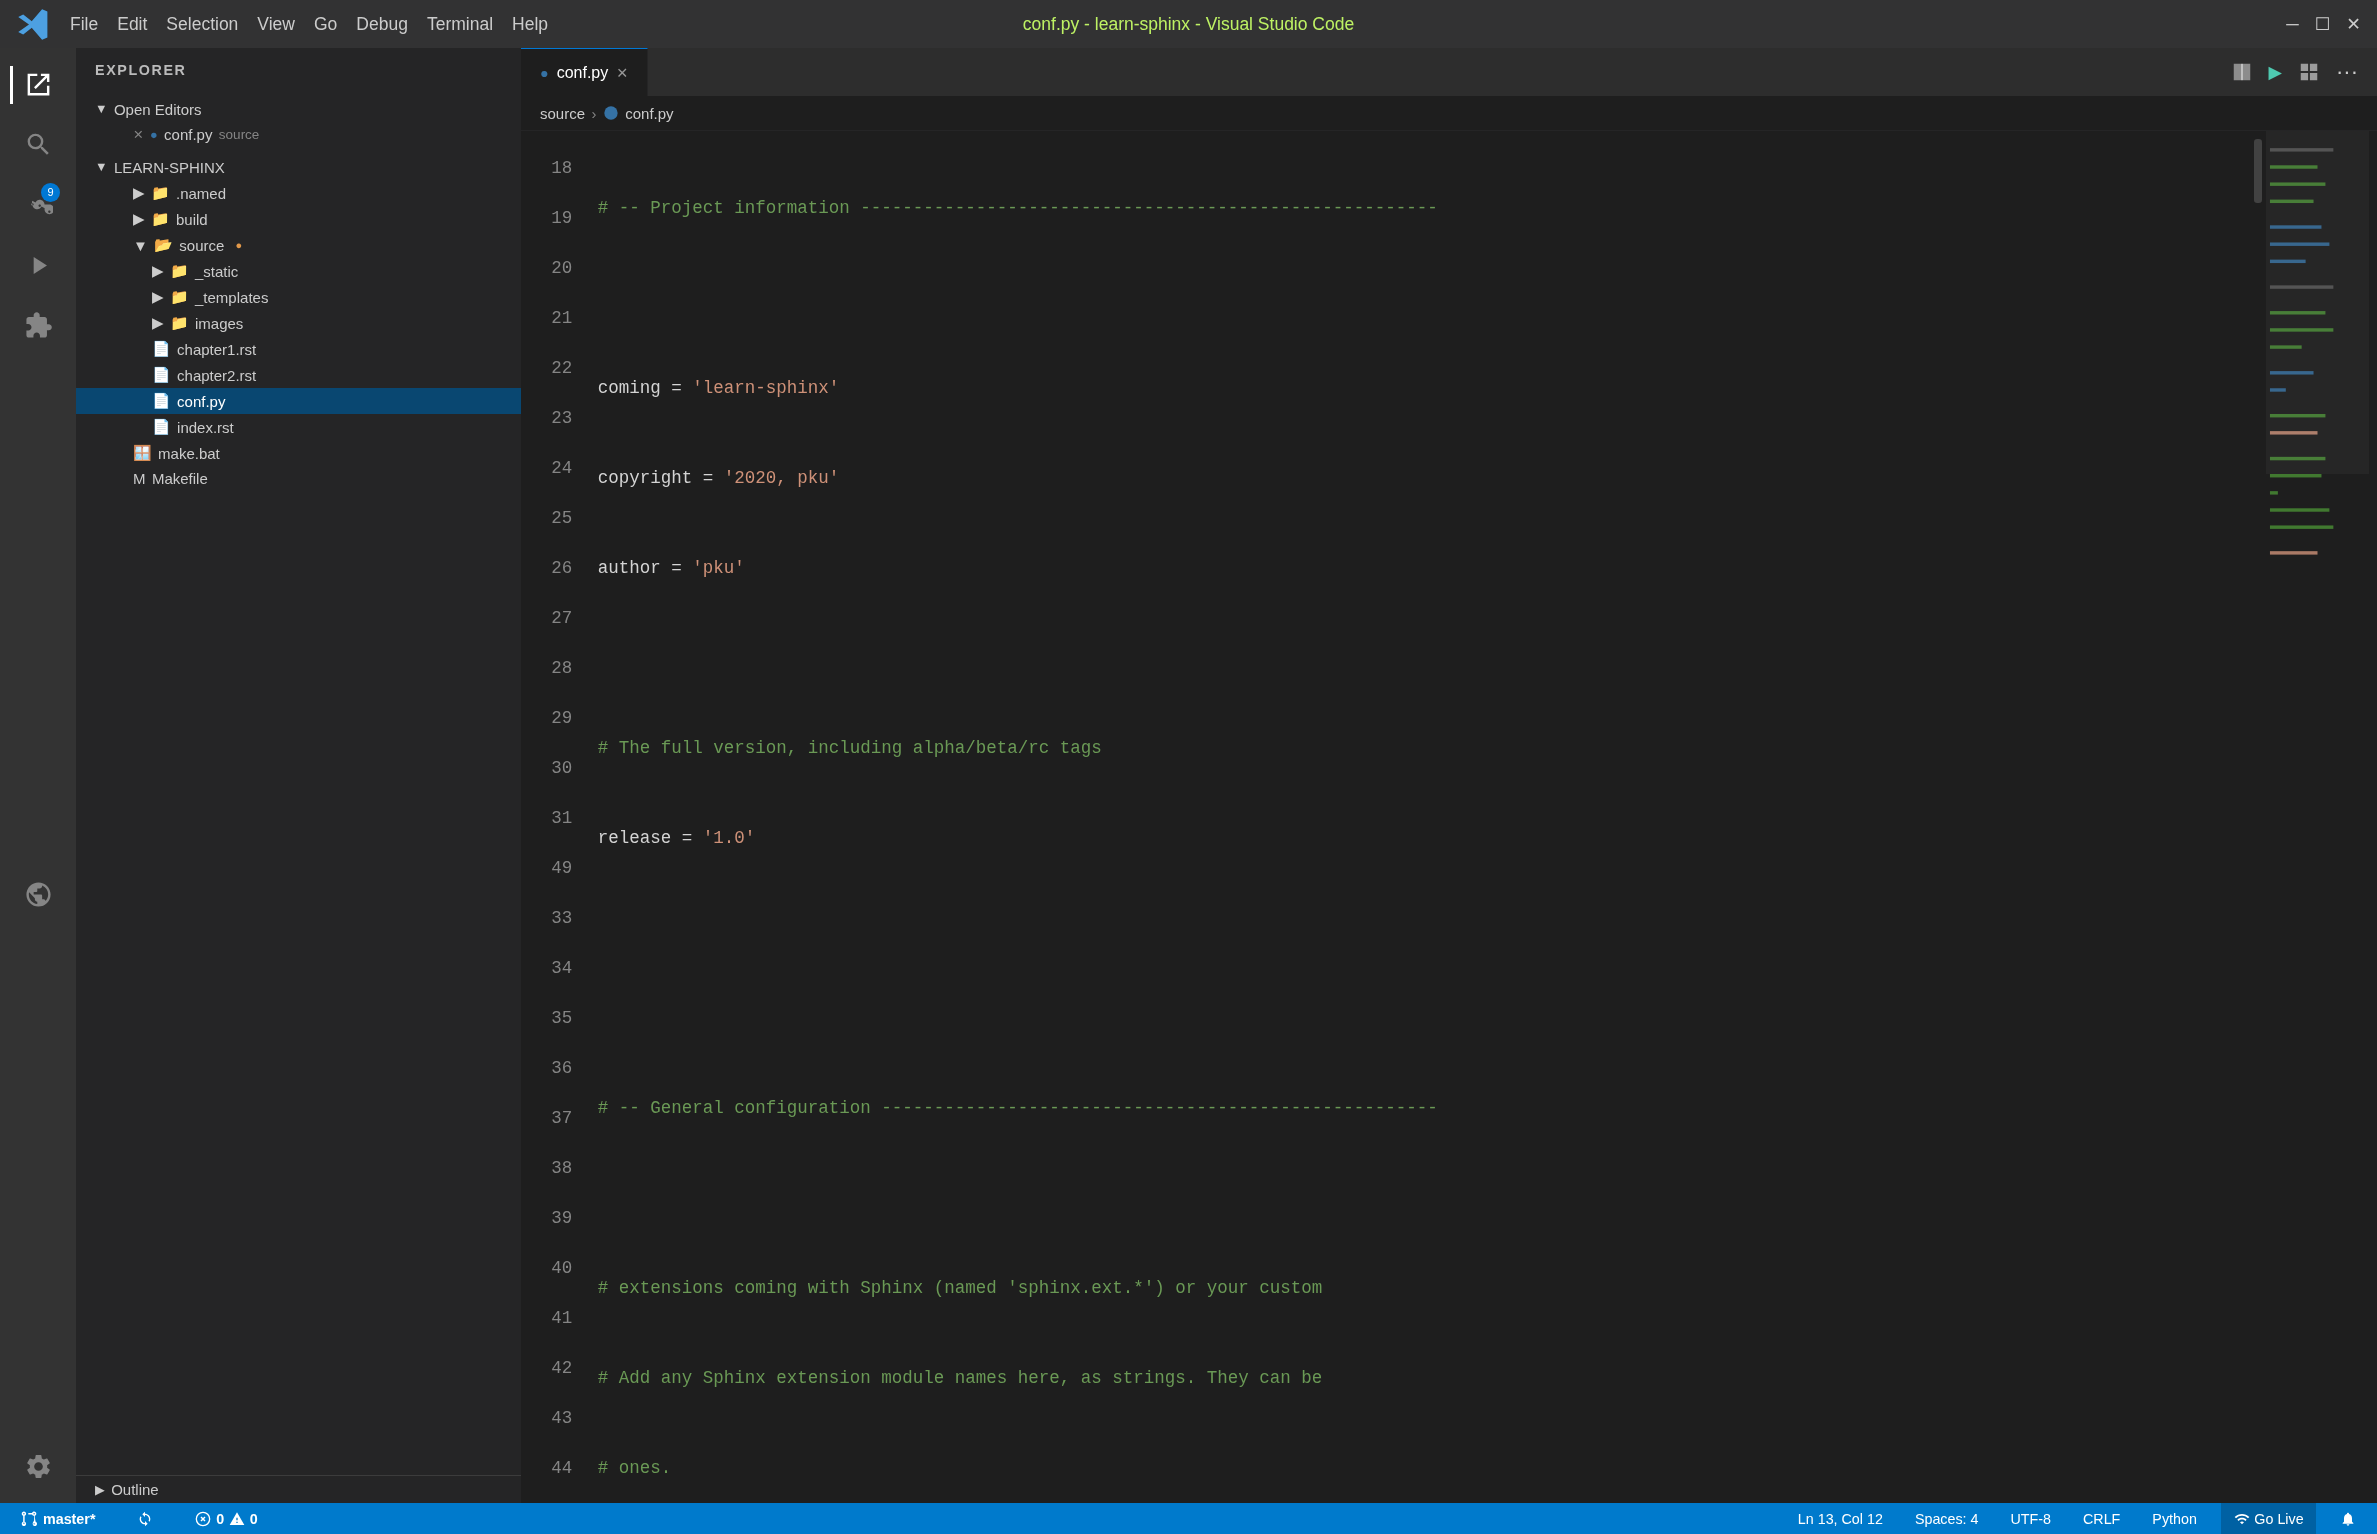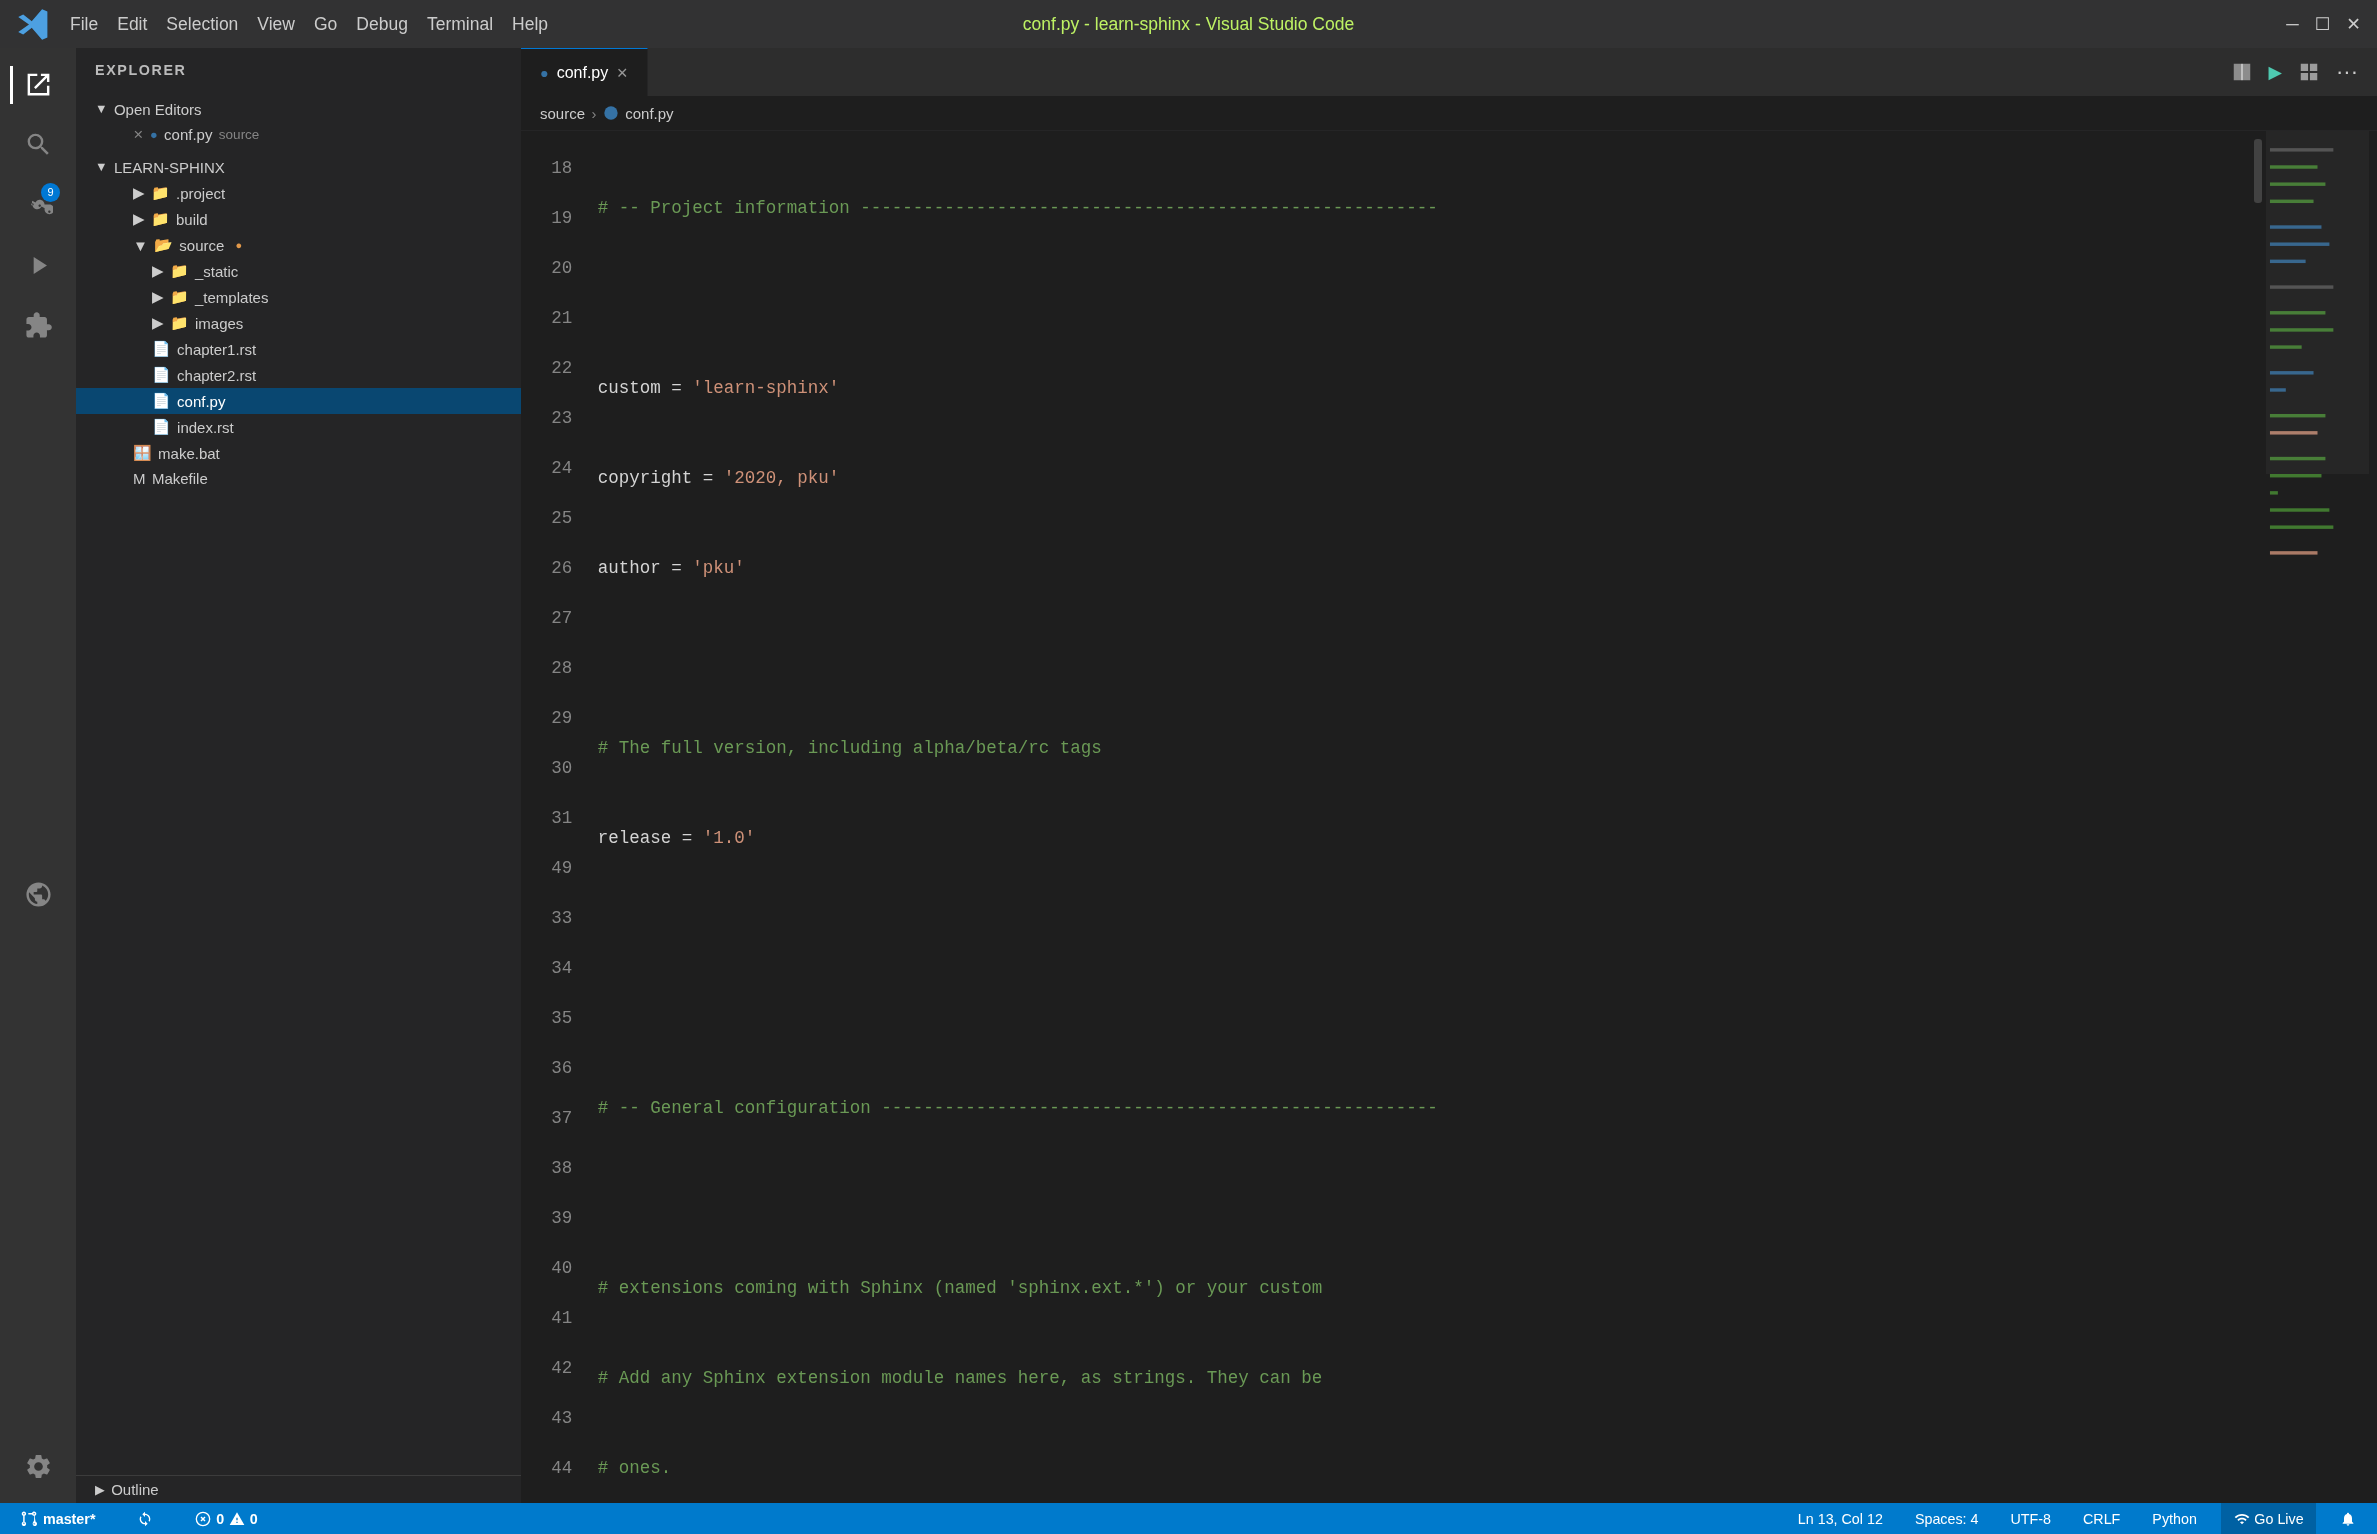--- a/index.html
+++ b/index.html
@@ -432,21 +432,21 @@
 
     <div class="sidebar-section">
       <div class="sidebar-section-header">
         <span class="chevron">▼</span>
         <span>LEARN-SPHINX</span>
       </div>
 
       <div class="tree-item tree-item-indent1">
         <span>▶</span>
         <span class="folder-icon">📁</span>
-        <span>.project</span>
+        <span>.named</span>
       </div>
 
       <div class="tree-item tree-item-indent1">
         <span>▶</span>
         <span class="folder-icon">📁</span>
         <span>build</span>
       </div>
 
       <div class="tree-item tree-item-indent1 modified">
         <span>▼</span>
@@ -575,21 +575,21 @@
         <div>42</div>
         <div>43</div>
         <div>44</div>
         <div>45</div>
         <div>46</div>
         <div>47</div>
       </div>
       <div class="code-content">
         <div class="code-line"><span class="c-comment"># -- Project information -------------------------------------------------------</span></div>
         <div class="code-line">&nbsp;</div>
-        <div class="code-line"><span class="c-plain">custom</span><span class="c-operator"> = </span><span class="c-string">'learn-sphinx'</span></div>
+        <div class="code-line"><span class="c-plain">coming</span><span class="c-operator"> = </span><span class="c-string">'learn-sphinx'</span></div>
         <div class="code-line"><span class="c-plain">copyright</span><span class="c-operator"> = </span><span class="c-string">'2020, pku'</span></div>
         <div class="code-line"><span class="c-plain">author</span><span class="c-operator"> = </span><span class="c-string">'pku'</span></div>
         <div class="code-line">&nbsp;</div>
         <div class="code-line"><span class="c-comment"># The full version, including alpha/beta/rc tags</span></div>
         <div class="code-line"><span class="c-plain">release</span><span class="c-operator"> = </span><span class="c-string">'1.0'</span></div>
         <div class="code-line">&nbsp;</div>
         <div class="code-line">&nbsp;</div>
         <div class="code-line"><span class="c-comment"># -- General configuration -----------------------------------------------------</span></div>
         <div class="code-line">&nbsp;</div>
         <div class="code-line"><span class="c-comment"># extensions coming with Sphinx (named 'sphinx.ext.*') or your custom</span></div>

